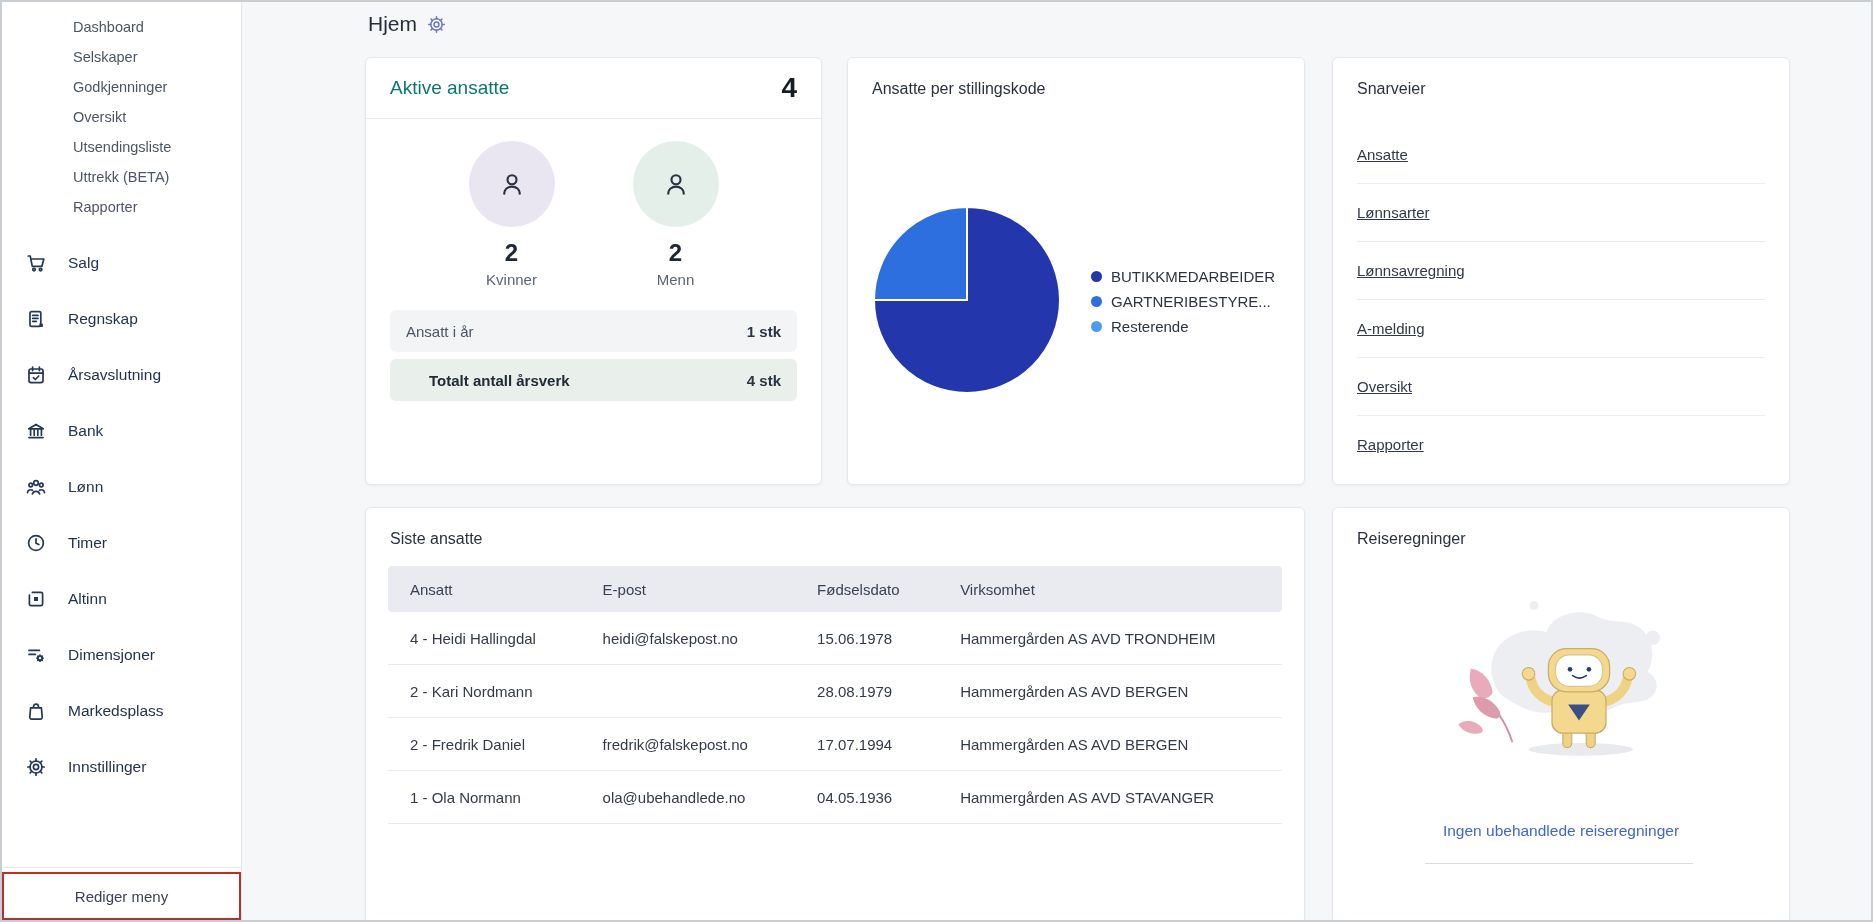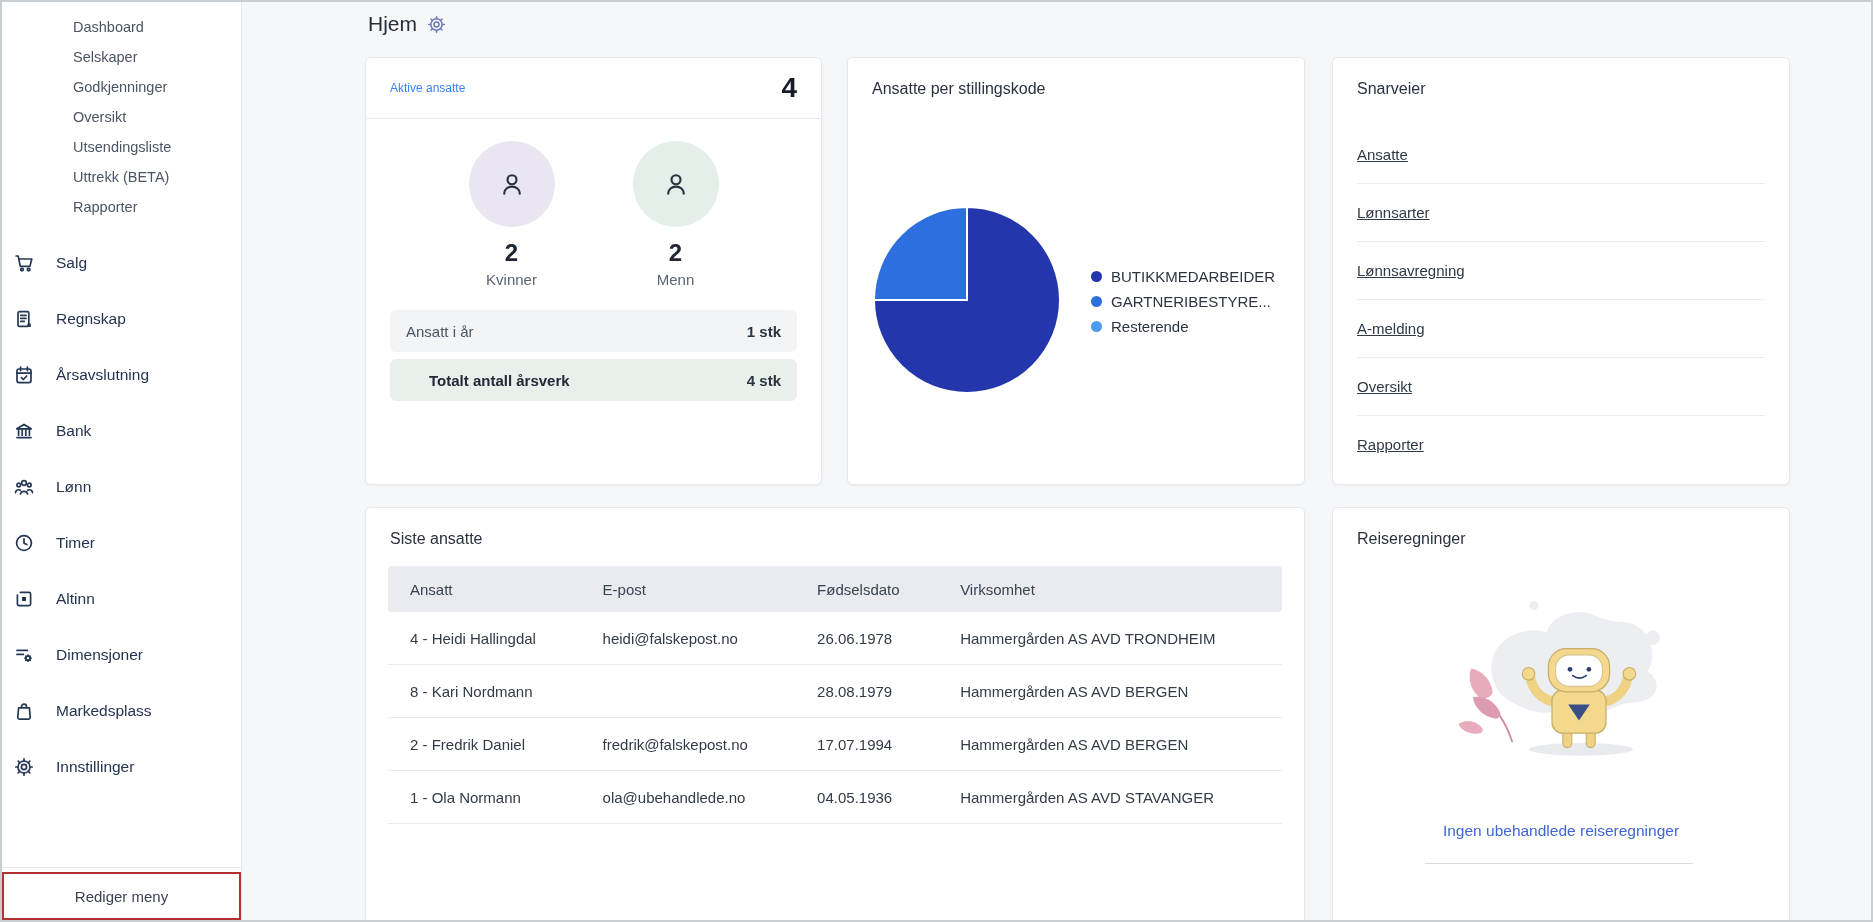--- a/index.html
+++ b/index.html
@@ -6,42 +6,42 @@
   .screen {
     position:relative; width:1873px; height:922px; box-sizing:border-box;
     border:2px solid #c9ced3; overflow:hidden; background:#f6f7f9;
     font-family:"Liberation Sans", sans-serif;
   }
   
   .sidebar { position:absolute; left:0; top:0; bottom:0; width:239px; background:#fff; border-right:1px solid #e4e7ea; }
   .submenu { list-style:none; margin:0; padding:10px 0 0 0; }
   .submenu li { height:30px; line-height:30px; padding-left:71px; font-size:14.5px; color:#4b5563; cursor:pointer; white-space:nowrap; }
   .mainmenu { list-style:none; margin:0; padding:0; position:absolute; top:241px; left:0; right:0; }
-  .mainmenu li { display:flex; align-items:center; height:40px; margin-bottom:16px; padding-left:12px; color:#24334f; font-size:15.5px; cursor:pointer; }
+  .mainmenu li { display:flex; align-items:center; height:40px; margin-bottom:16px; padding-left:24px; color:#24334f; font-size:15.5px; cursor:pointer; }
   .mainmenu .mi { width:20px; height:20px; margin-right:22px; flex:none; display:flex; align-items:center; justify-content:center; }
   .mainmenu .mi svg { width:20px; height:20px; }
   .edit-divider { position:absolute; left:0; right:0; bottom:52px; height:1px; background:#e6e8eb; }
   .edit-menu { position:absolute; left:0; right:0; bottom:0; height:48px; box-sizing:border-box;
     border:2px solid #b23131; background:#fff; display:flex; align-items:center; justify-content:center;
     font-size:15px; color:#3a4252; cursor:pointer; }
   
   .page-header { position:absolute; left:366px; top:10px; display:flex; align-items:center; gap:10px; }
   .page-title { font-size:21px; color:#272d39; }
   .gear-top { display:flex; cursor:pointer; }
   .gear-top svg { width:19px; height:19px; }
   
   .card { position:absolute; background:#fff; border:1px solid #e5e8ec; border-radius:6px;
     box-shadow:0 1px 3px rgba(20,30,50,0.05); box-sizing:border-box; }
   #card-active { left:363px; top:55px;  width:457px; height:428px; }
   #card-pie    { left:845px; top:55px;  width:458px; height:428px; }
   #card-short  { left:1330px; top:55px; width:458px; height:428px; }
   #card-latest { left:363px; top:505px; width:940px; height:600px; }
   #card-travel { left:1330px; top:505px; width:458px; height:600px; }
   .card-head { display:flex; justify-content:space-between; align-items:center; height:60px; padding:0 24px; border-bottom:1px solid #eaecef; }
-  .card-title { font-size:12px; color:#3b82f6; }
+  .card-title { font-size:19px; color:#0f766e; }
   .big-count { font-size:28px; font-weight:600; color:#171d28; }
   .card-pad-title { padding:22px 24px 0; font-size:16px; color:#2a3240; }
   
   .persons { display:flex; justify-content:center; gap:44px; margin-top:22px; }
   .person { width:120px; text-align:center; }
   .pcircle { width:86px; height:86px; border-radius:50%; margin:0 auto; display:flex; align-items:center; justify-content:center; }
   .pc-0 { background:#eae6f1; }
   .pc-1 { background:#e5efe9; }
   .pnum { font-size:24px; font-weight:600; color:#202734; margin-top:12px; }
   .plabel { font-size:15px; color:#5c6572; margin-top:4px; }
@@ -314,26 +314,26 @@
         <span class="c1">Ansatt</span>
         <span class="c2">E-post</span>
         <span class="c3">Fødselsdato</span>
         <span class="c4">Virksomhet</span>
       </div>
       <div>
 
           <div class="trow">
             <span class="c1">4 - Heidi Hallingdal</span>
             <span class="c2">heidi@falskepost.no</span>
-            <span class="c3">26.06.1978</span>
+            <span class="c3">15.06.1978</span>
             <span class="c4">Hammergården AS AVD TRONDHEIM</span>
           </div>
 
           <div class="trow">
-            <span class="c1">8 - Kari Nordmann</span>
+            <span class="c1">2 - Kari Nordmann</span>
             <span class="c2"></span>
             <span class="c3">28.08.1979</span>
             <span class="c4">Hammergården AS AVD BERGEN</span>
           </div>
 
           <div class="trow">
             <span class="c1">2 - Fredrik Daniel</span>
             <span class="c2">fredrik@falskepost.no</span>
             <span class="c3">17.07.1994</span>
             <span class="c4">Hammergården AS AVD BERGEN</span>

